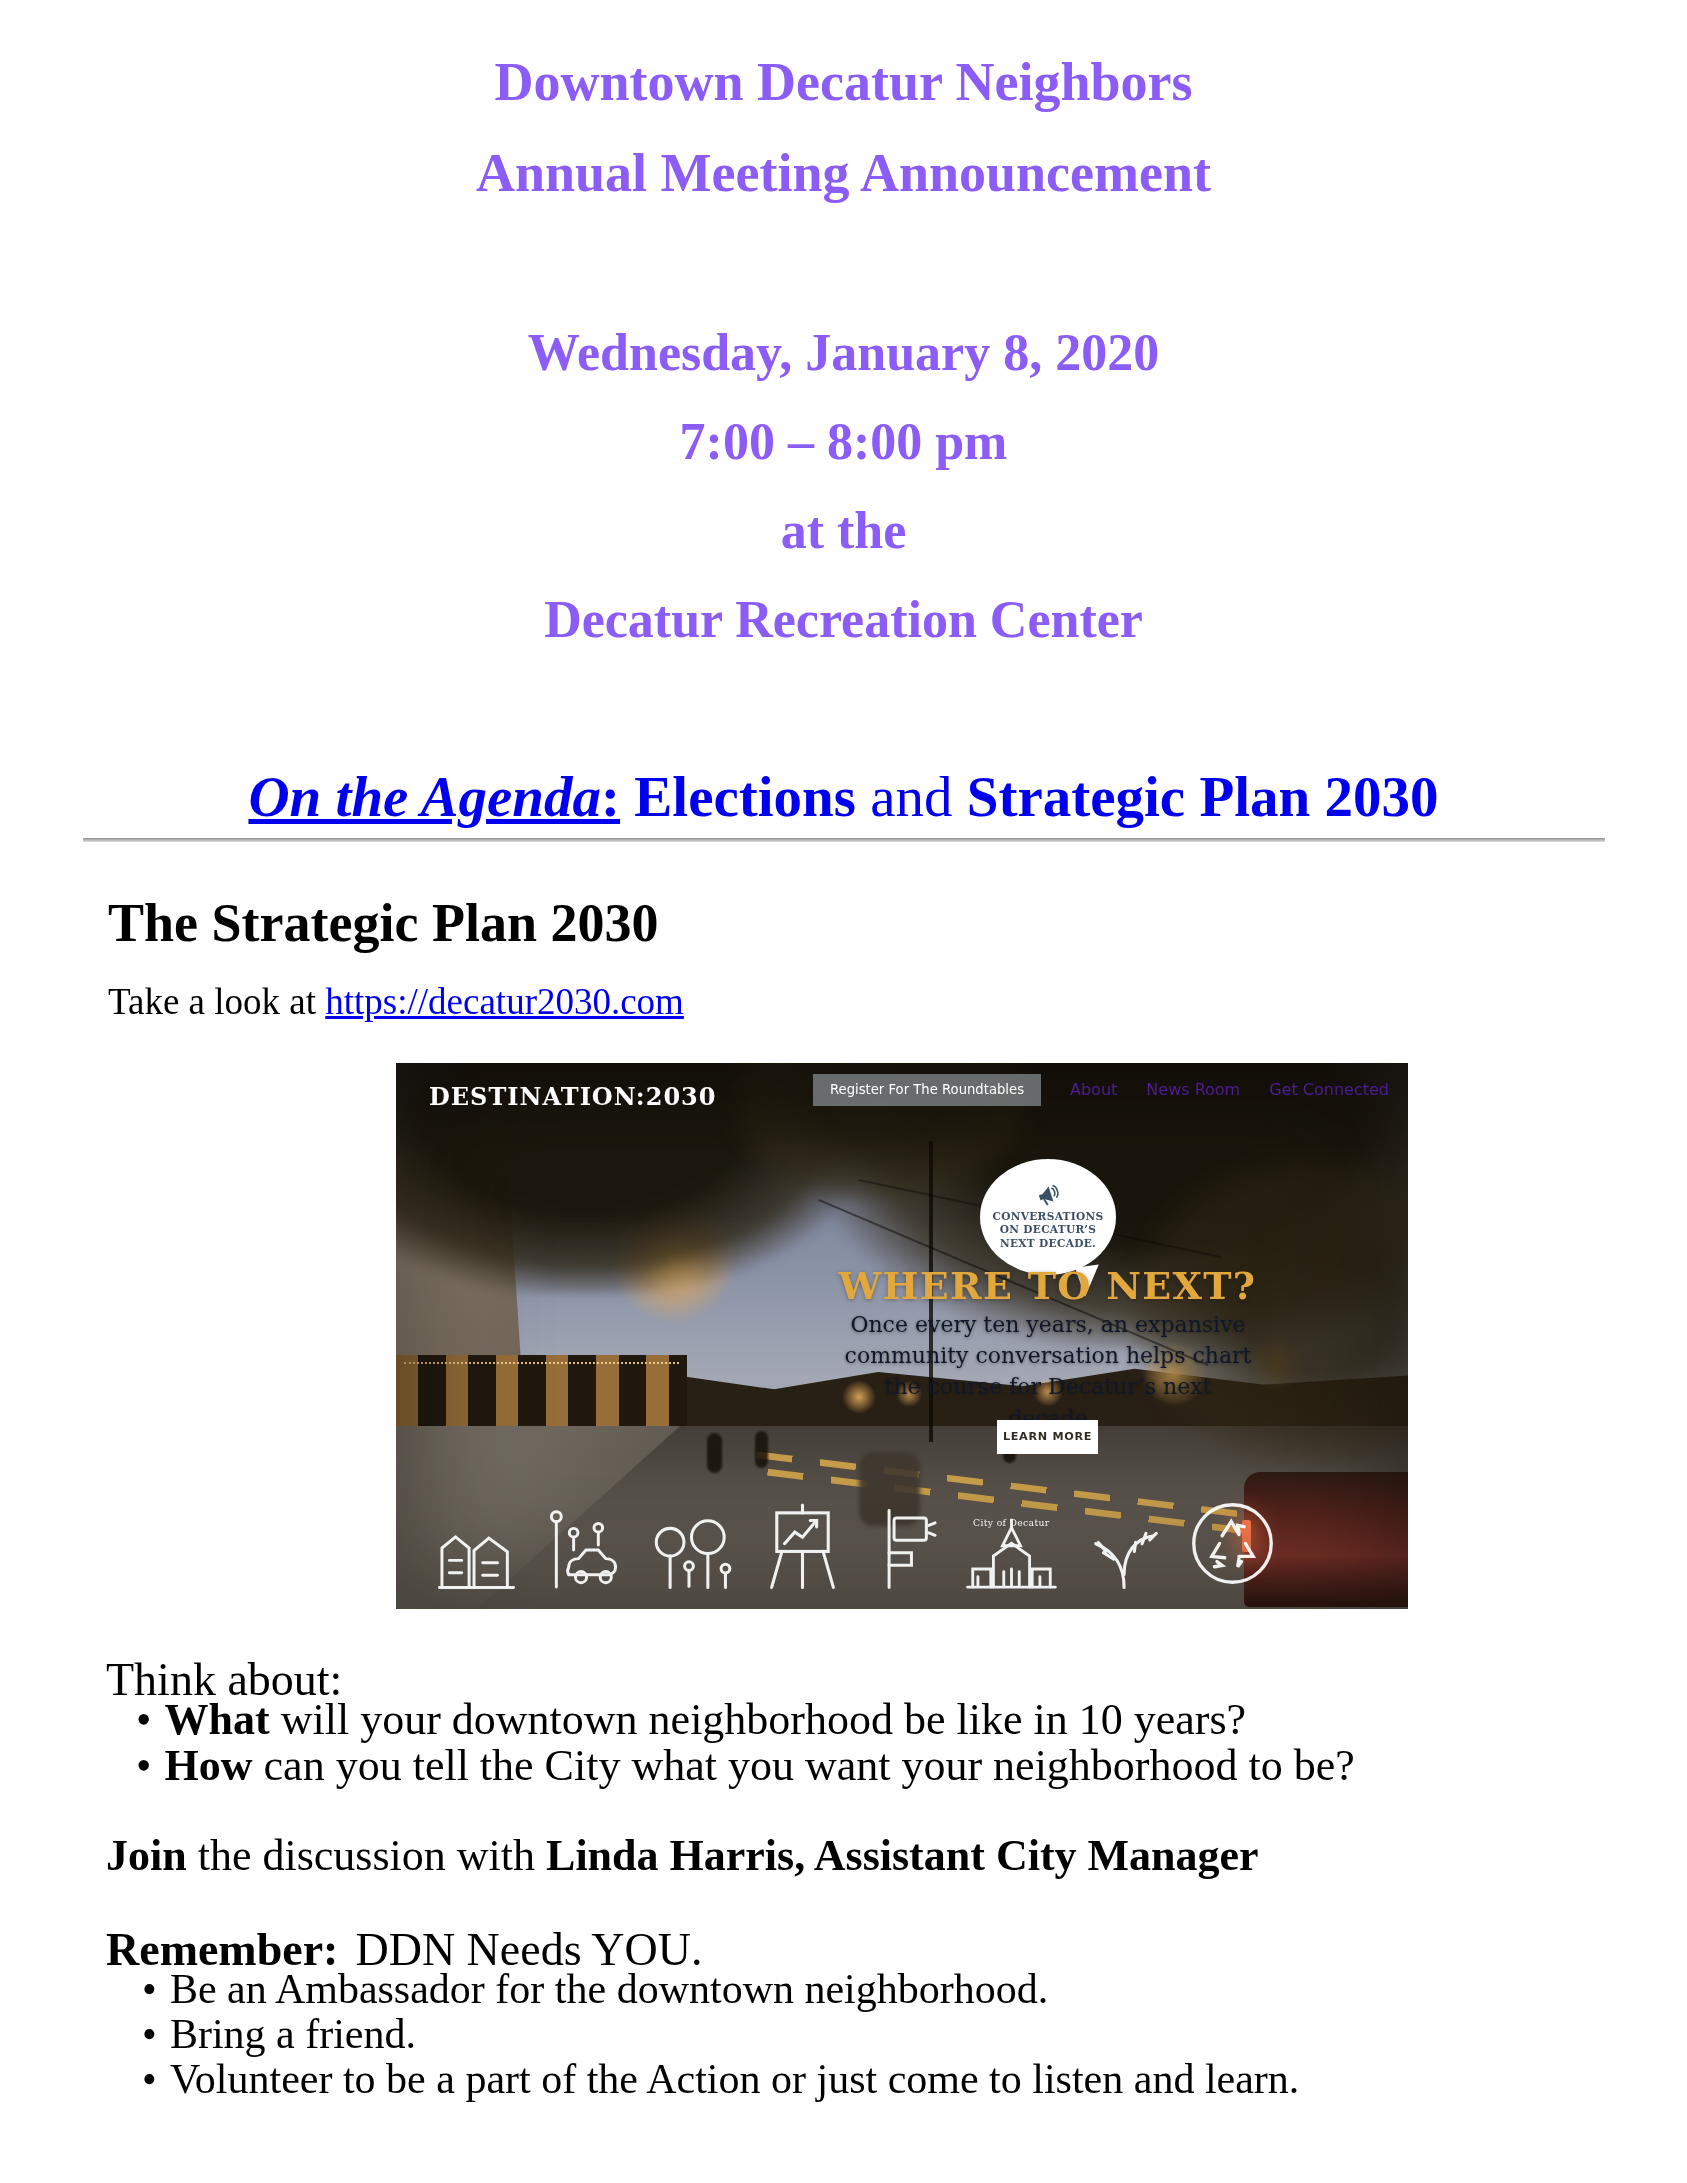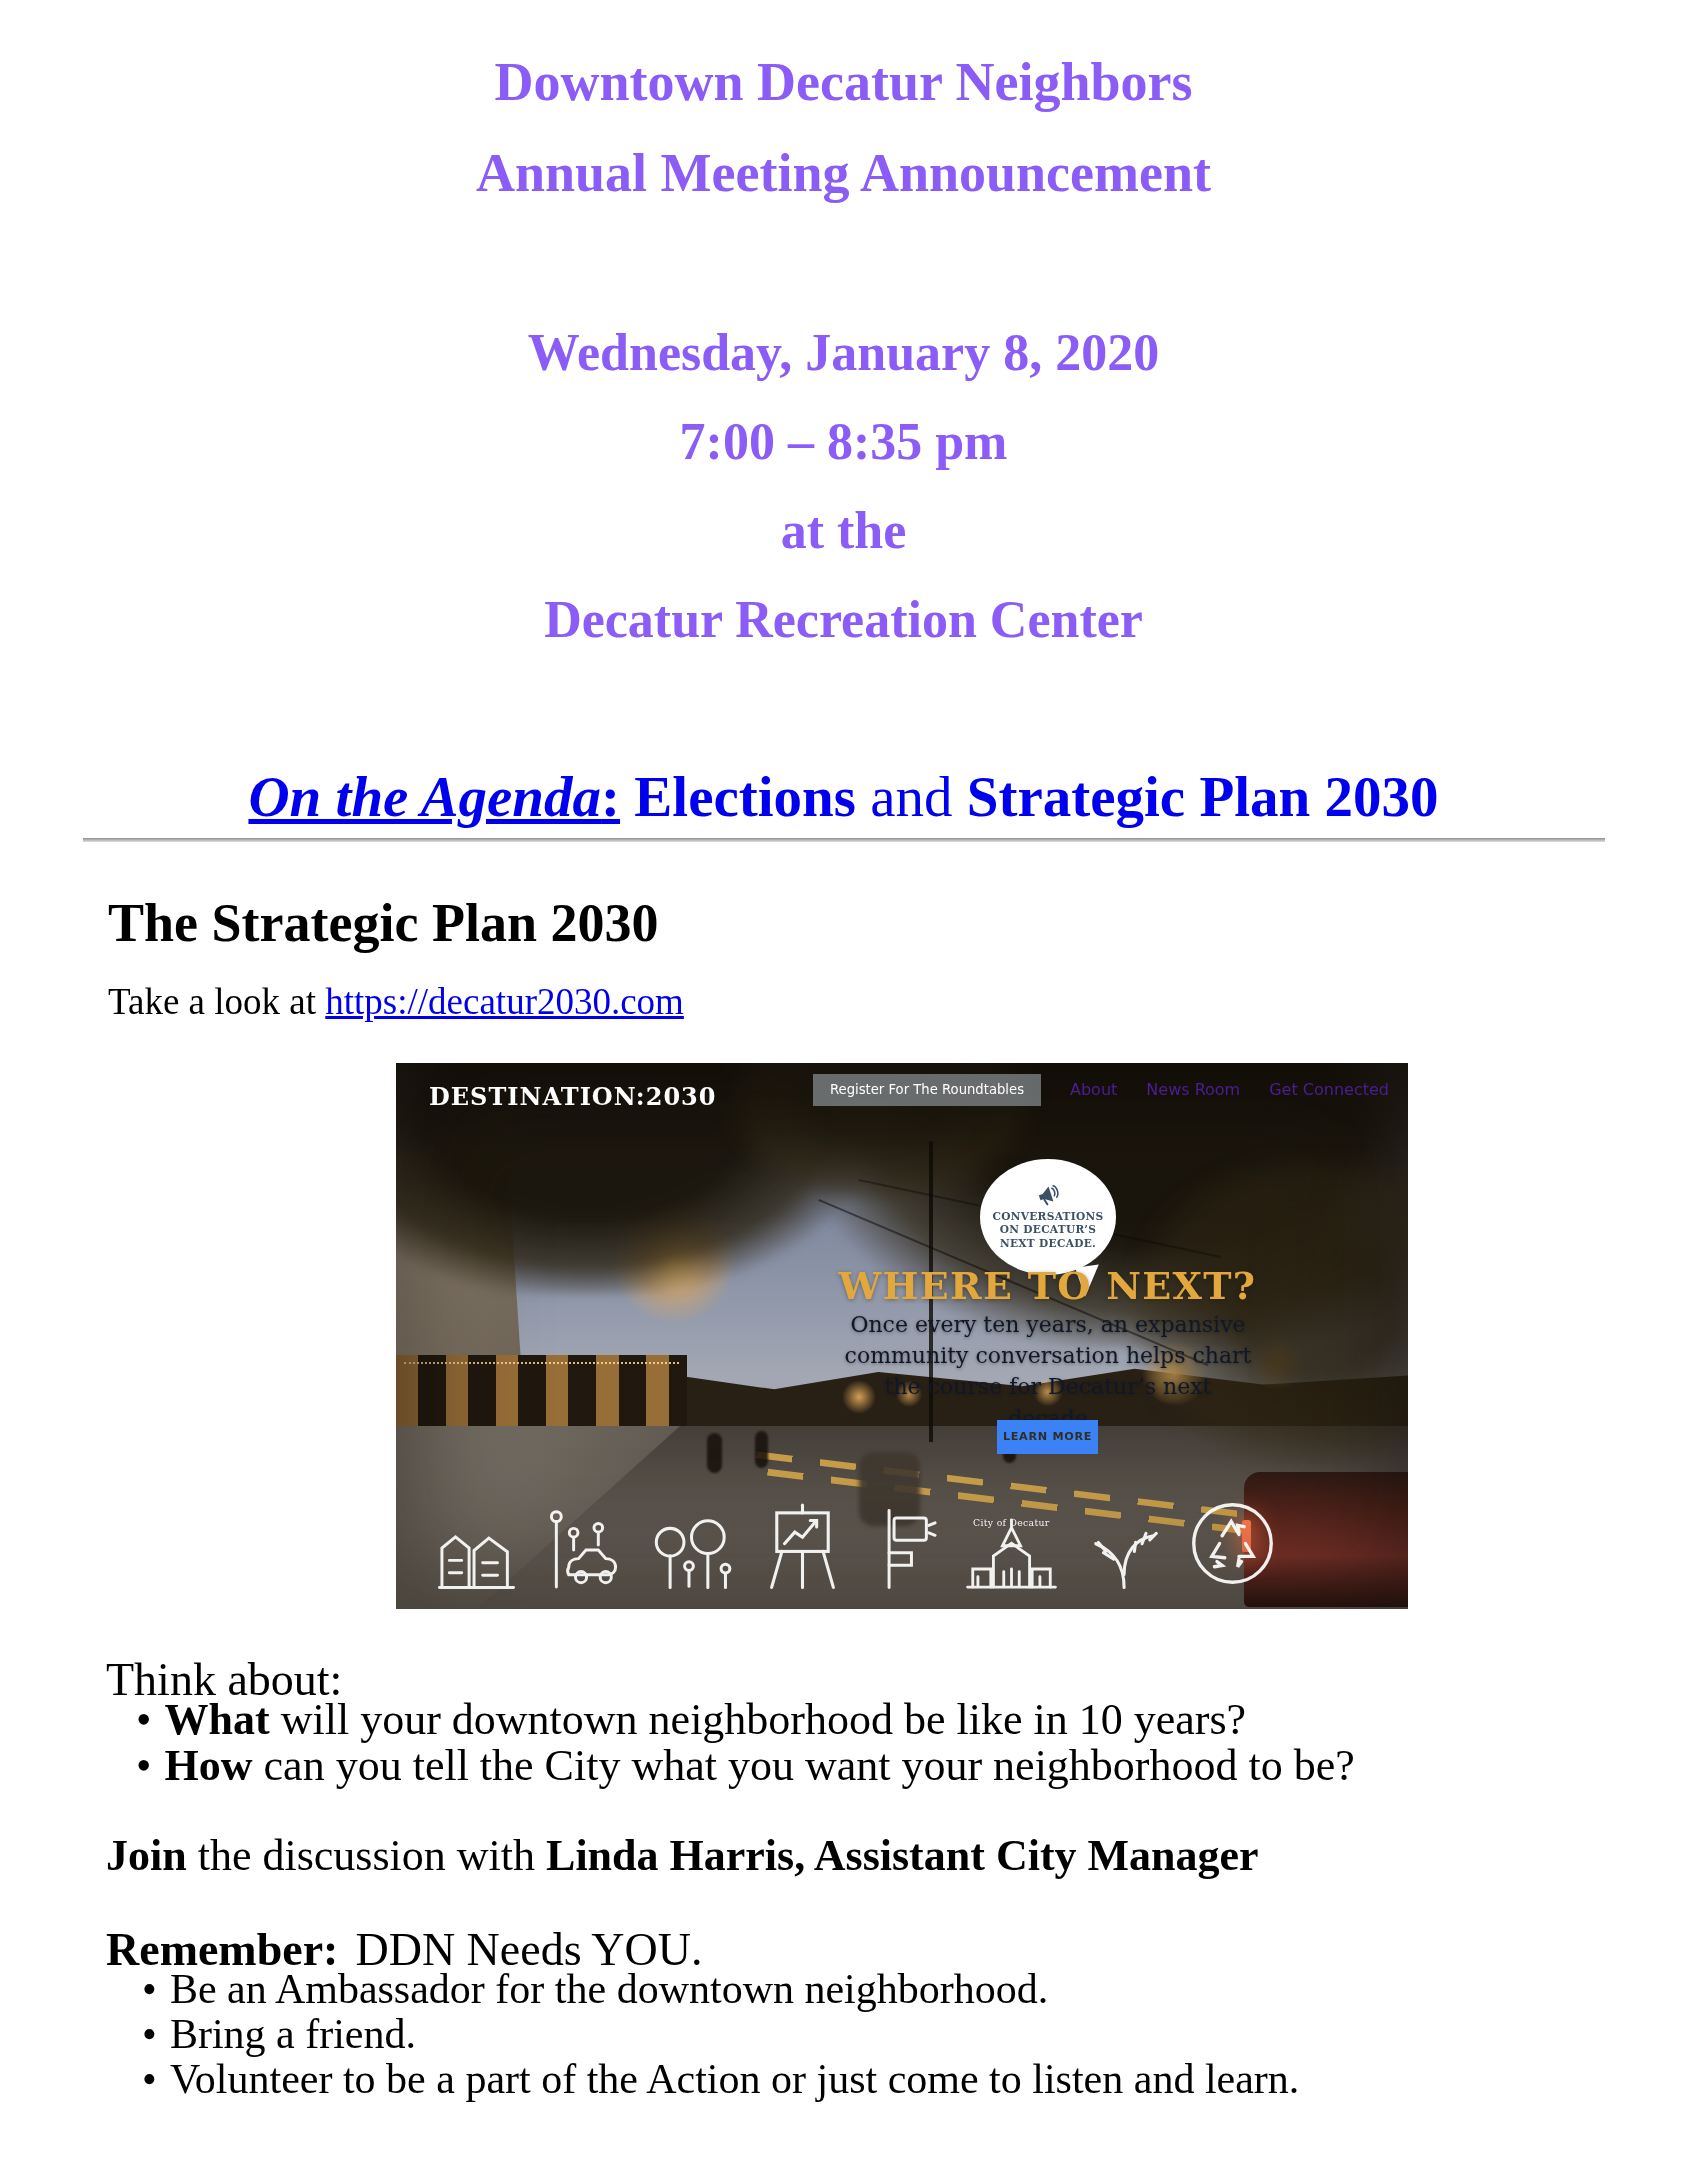--- a/index.html
+++ b/index.html
@@ -88,39 +88,39 @@
      border-left:6.6px solid transparent;border-right:18.5px solid transparent;border-top:30px solid #fff;transform:rotate(-8deg);}
   .bubble .cap{position:static;width:112px;text-align:center;font-family:"DejaVu Serif",serif;font-weight:bold;
      font-size:10.6px;line-height:1.3;letter-spacing:0.3px;color:#3D5166;}
   .bubble svg{position:static;}
 
   .headline{left:387px;top:200px;width:529px;text-align:center;font-family:"DejaVu Serif",serif;
      font-weight:bold;font-size:38px;letter-spacing:1.3px;color:#E2A83D;z-index:4;
      text-shadow:0 0.7px 4px rgba(30,25,12,.4);}
   .subtext{left:447px;top:246px;width:410px;text-align:center;font-family:"DejaVu Serif",serif;
      font-size:22px;line-height:1.42;color:#0f172a;z-index:4;text-shadow:0 0.7px 3.3px rgba(30,25,12,.45);}
-  .cta{left:601px;top:357px;width:101px;height:34px;background:#3b82f6;color:#322d22;z-index:4;
+  .cta{left:601px;top:357px;width:101px;height:34px;background:#ffffff;color:#322d22;z-index:4;
      font-family:"DejaVu Sans","Liberation Sans",sans-serif;font-weight:bold;font-size:11.2px;letter-spacing:0.7px;
      line-height:34px;text-align:center;cursor:pointer;}
 
   .icon-row{left:41px;top:434px;width:842px;display:flex;justify-content:space-between;align-items:flex-end;z-index:4;}
   .icon-row .wicon{position:static;display:flex;flex-direction:column;align-items:center;gap:4px;opacity:.92;}
   .icon-row svg{position:static;}
   .city-cap{font-family:"DejaVu Serif",serif;font-size:9.3px;color:#fff;letter-spacing:0.3px;}
 </style>
 </head>
 <body>
 
 <div class="page">
 
   <div class="abs center t-line gray-bold" style="top:53px">Downtown Decatur Neighbors</div>
   <div class="abs center t-line gray-bold" style="top:144px">Annual Meeting Announcement</div>
 
   <div class="abs center d-line gray-bold" style="top:324px">Wednesday, January 8, 2020</div>
-  <div class="abs center d-line gray-bold" style="top:413px">7:00 – 8:35 pm</div>
+  <div class="abs center d-line gray-bold" style="top:413px">7:00 – 8:00 pm</div>
   <div class="abs center d-line gray-bold" style="top:502px">at the</div>
   <div class="abs center d-line gray-bold" style="top:591px">Decatur Recreation Center</div>
 
   <div class="abs center agenda" style="top:766px"><span class="lbl">On the Agenda</span><span class="colon">:</span><span> Elections</span><span class="conj"> and </span><span>Strategic Plan 2030</span></div>
 
   <div class="abs rule"></div>
 
   <div class="abs plan-h">The Strategic Plan 2030</div>
 
   <div class="abs take"><span>Take a look at </span><a>https://decatur2030.com</a></div>

